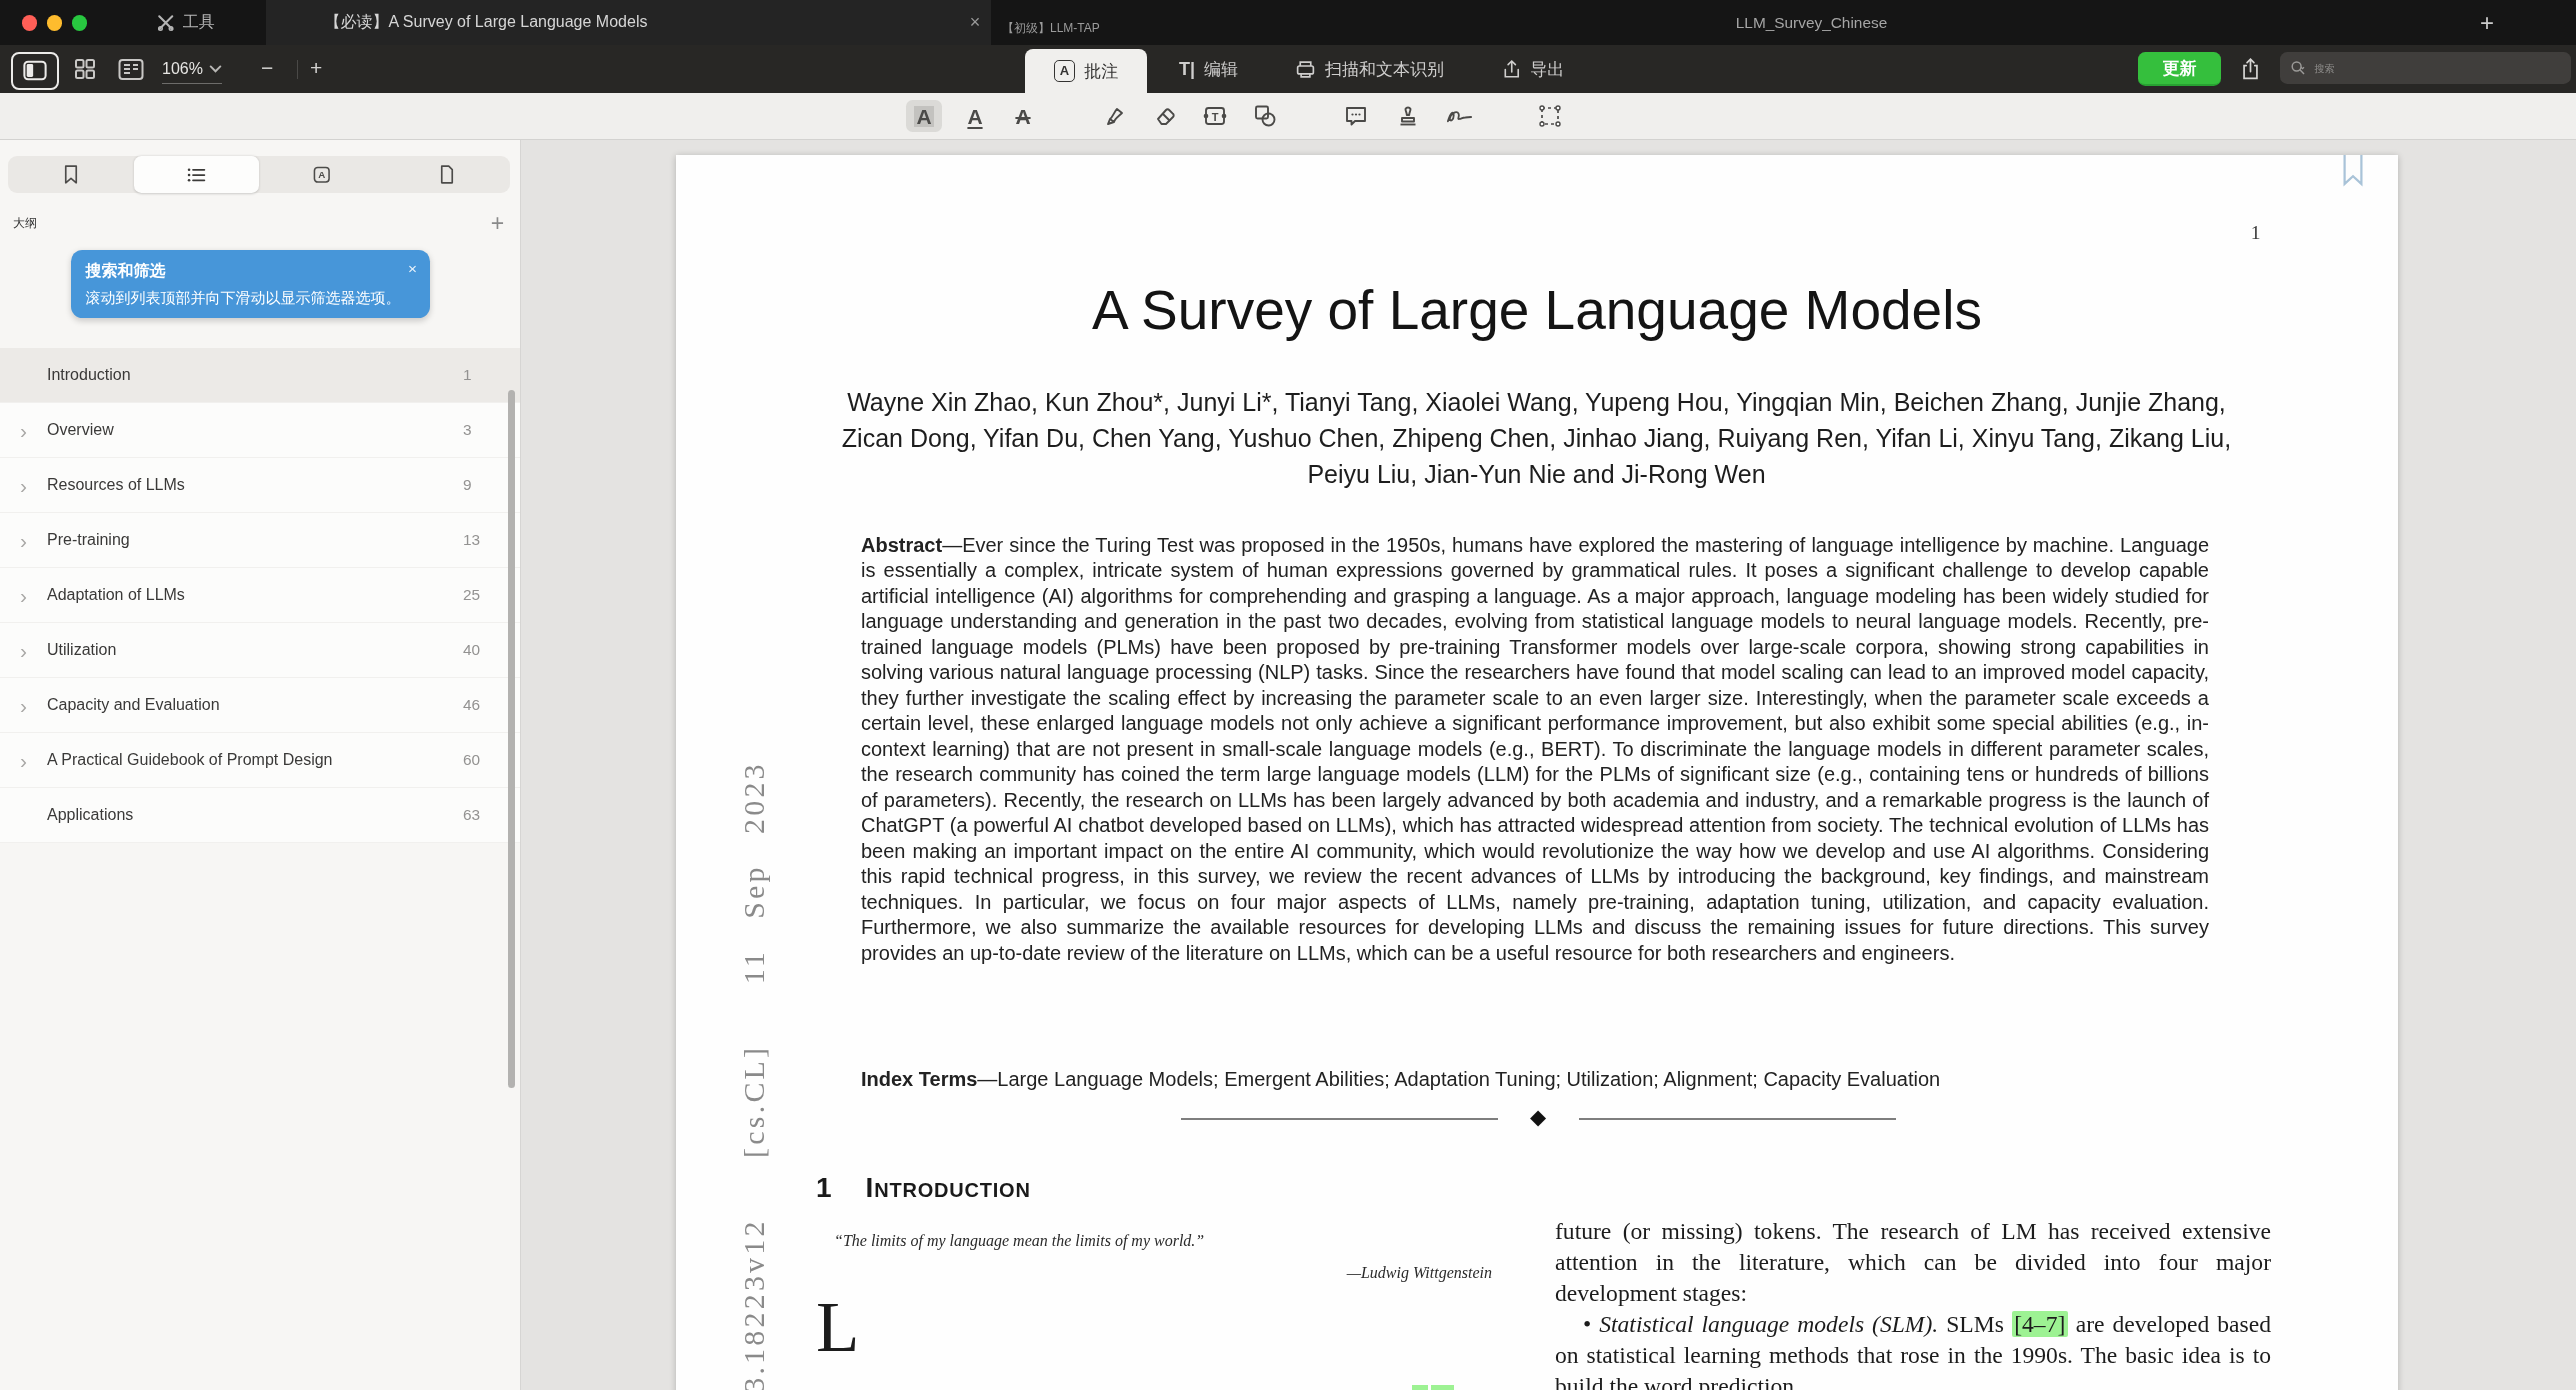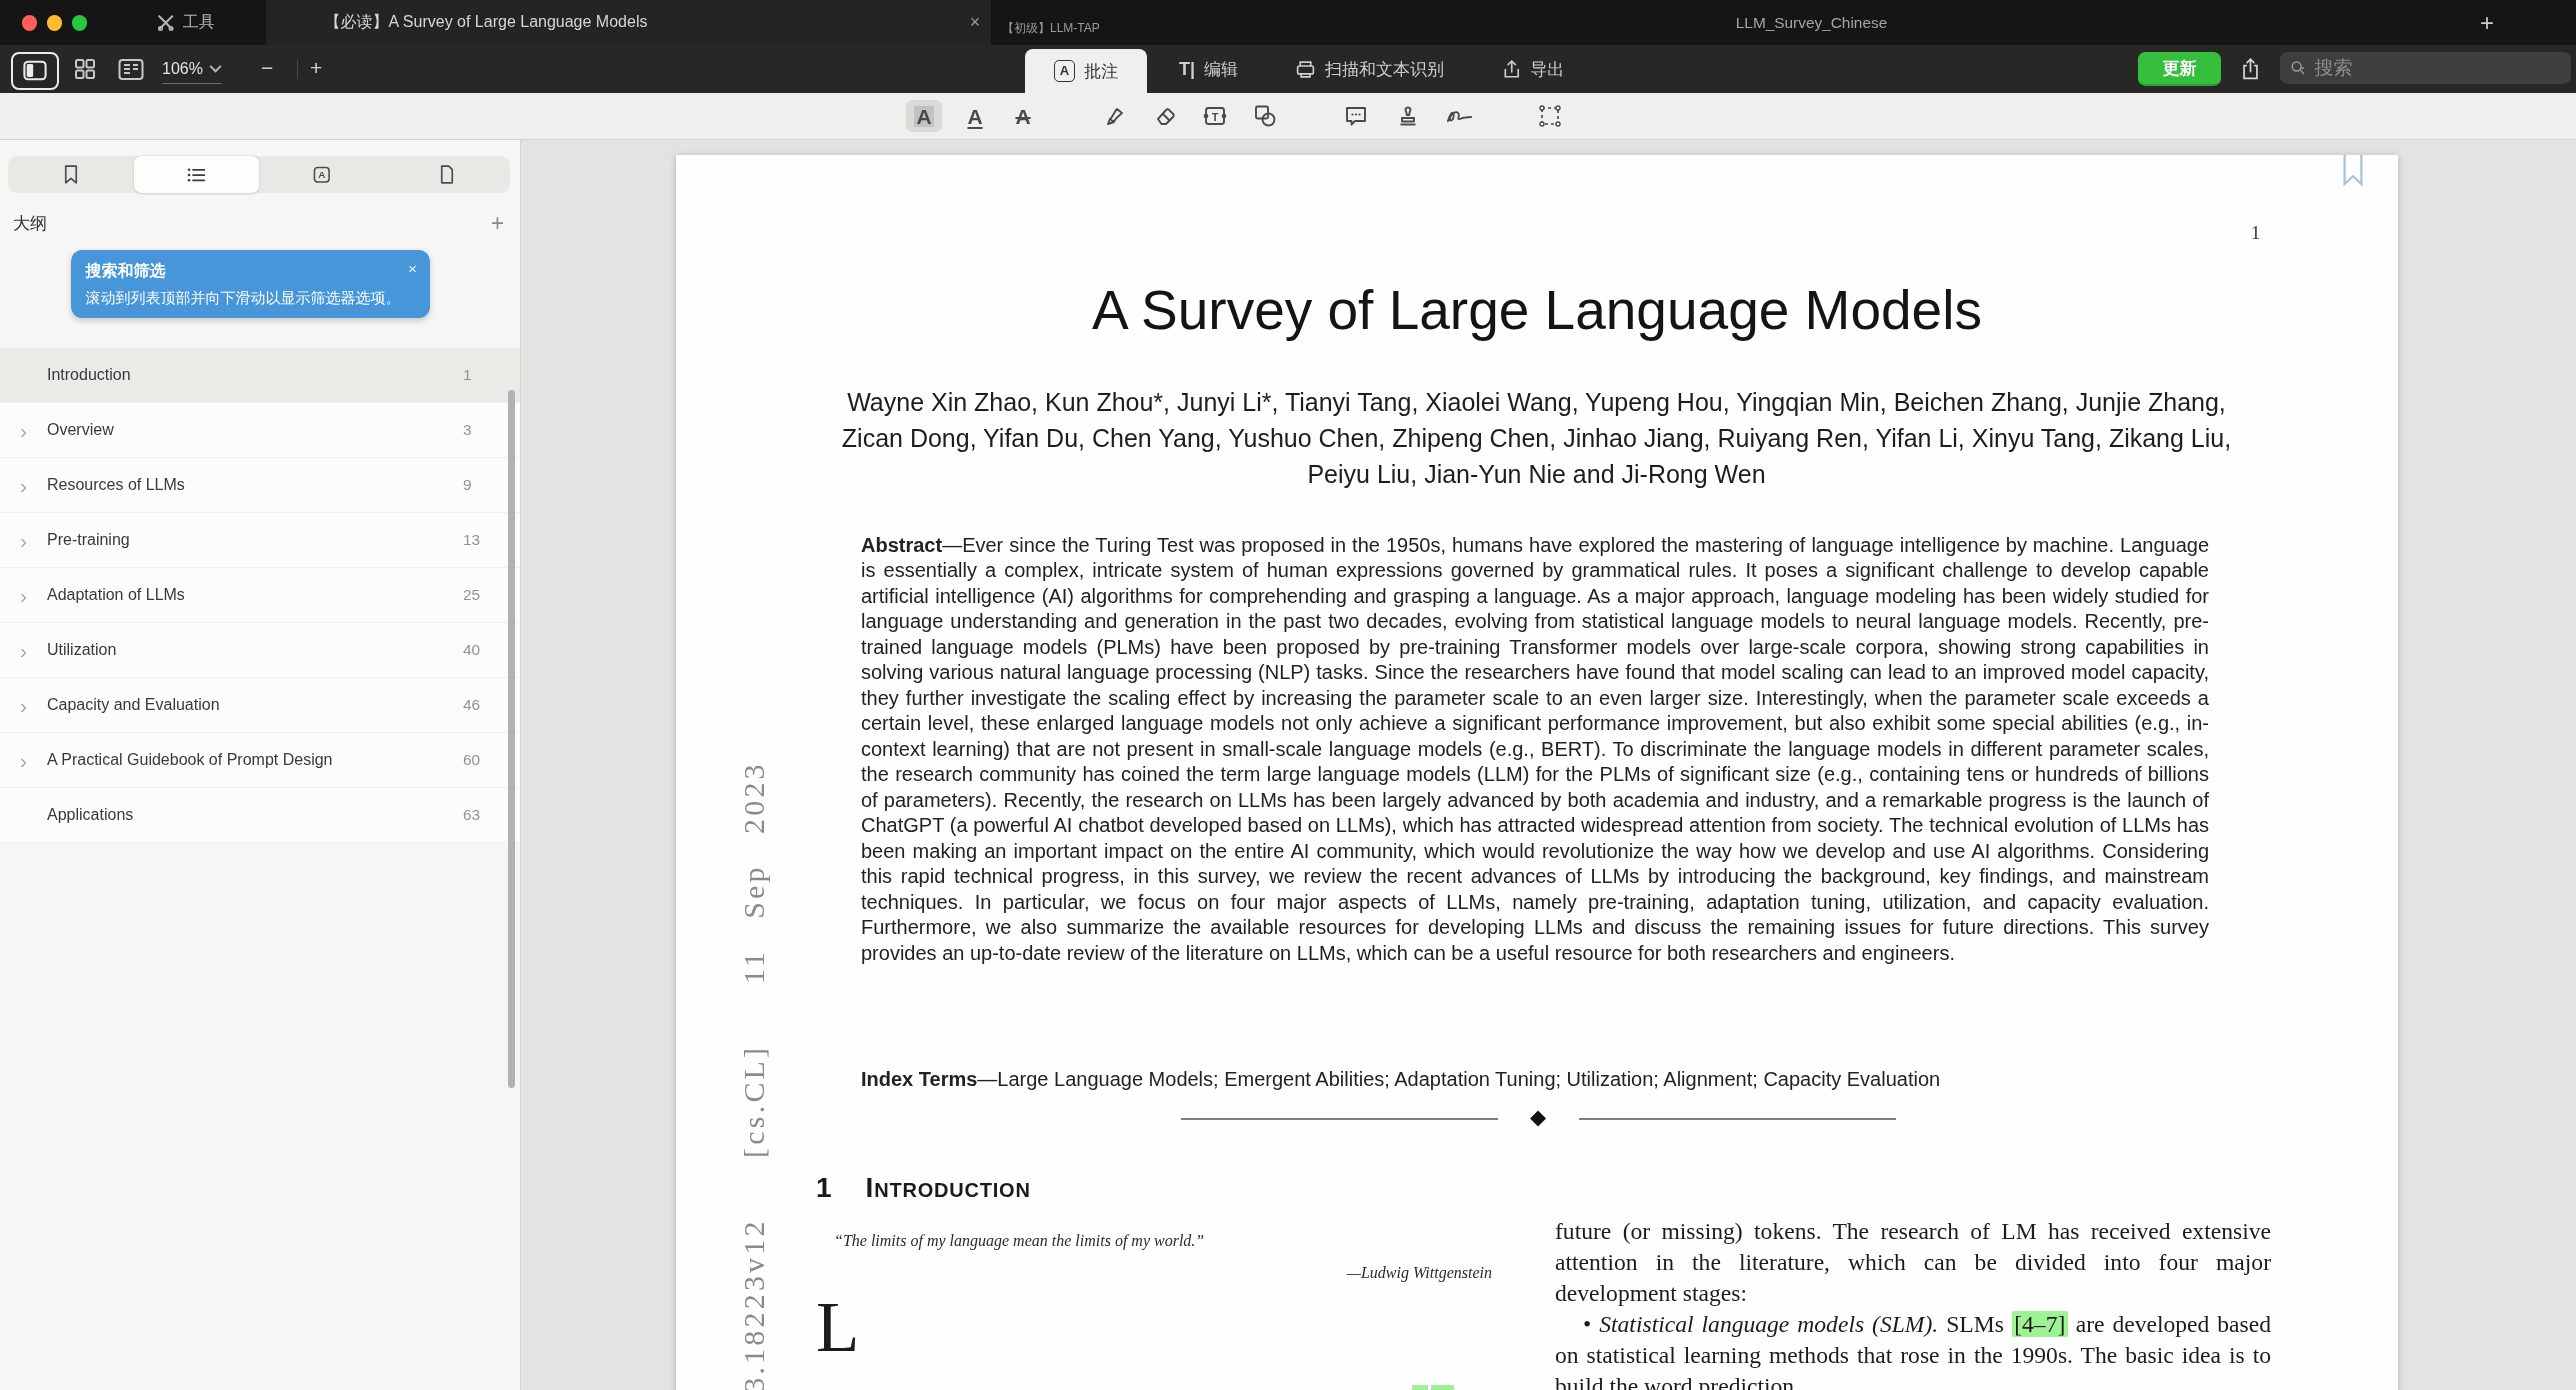--- a/index.html
+++ b/index.html
@@ -29,41 +29,41 @@
   .pm{color:#d2d1cf;font-size:21px;top:10.6px;}
   .ctab{top:3.2px;height:42px;display:flex;align-items:center;gap:9px;justify-content:center;
     color:#cfcecd;font-size:17px;}
   .ctab.active{background:#f0efed;border-radius:8px 8px 0 0;color:#333231;top:4px;height:44px;}
   .a-badge{display:inline-block;width:19.5px;height:19.5px;line-height:19.5px;text-align:center;
     border:1.6px solid currentColor;border-radius:4.9px;font-size:13px;font-weight:bold;}
   .btn-update{left:2138px;top:7.3px;width:83px;height:32px;background:#35bf3d;border-bottom:2.4px solid #28a232;
     border-radius:7.3px;color:#fff;font-weight:bold;font-size:17px;display:flex;align-items:center;justify-content:center;}
   .searchbox{left:2280px;top:7.3px;width:291px;height:32px;background:#403e3c;border-radius:7.3px;
     display:flex;align-items:center;padding:0 9.7px;gap:6.5px;box-sizing:border-box;}
-  .searchbox input{background:transparent;border:none;outline:none;color:#cfcecc;font-size:19px;width:100%;
+  .searchbox input{background:transparent;border:none;outline:none;color:#cfcecc;font-size:10px;width:100%;
     font-family:"Liberation Sans",sans-serif;}
   .searchbox input::placeholder{color:#8f8e8c;}
 
   
   .annotrow{left:0;top:93px;width:2576px;height:46px;background:#f0efed;border-bottom:0.8px solid #d3d2d0;}
   .tool{top:7.3px;width:36px;height:32px;display:flex;align-items:center;justify-content:center;
     color:#4b4a48;border-radius:6.5px;}
   .tool.selected{background:#dbdad7;}
   .toolA{font-size:21px;font-weight:bold;line-height:1;}
   .toolA .hl{background:#c3c2bf;padding:0 2.4px;}
   .toolA.ul{text-decoration:underline;text-underline-offset:3.2px;}
   .toolA.st{text-decoration:line-through;}
 
   
   .sidebar{left:0;top:140px;width:520px;height:1251px;background:#f7f6f4;border-right:0.8px solid #d6d5d3;}
   .segctl{left:8px;top:16px;width:502px;height:37px;background:#eae8e5;border-radius:9px;display:flex;}
   .seg{flex:1;display:flex;align-items:center;justify-content:center;color:#4c4b49;}
   .seg.active{background:#fdfdfc;border-radius:7.3px;box-shadow:0 0.8px 2.4px rgba(0,0,0,.18);}
   .outline-head{left:0;top:65px;width:520px;height:36px;display:flex;align-items:center;}
-  .outline-title{padding-left:13px;font-size:17px;color:#333;flex:1;}
+  .outline-title{padding-left:13px;font-size:12px;color:#333;flex:1;}
   .outline-add{width:45px;font-size:23px;color:#8a8a8a;text-align:center;}
   .tooltip{left:71px;top:110px;width:359px;height:68px;background:#4796d9;border-radius:11.4px;
     color:#fff;padding:11.4px 14.6px;box-sizing:border-box;box-shadow:0 2.4px 6.5px rgba(0,0,0,.18);}
   .tt-title{font-size:16px;font-weight:bold;}
   .tt-close{position:absolute;right:13px;top:9.7px;font-size:15.4px;color:#eaf3fb;}
   .tt-body{font-size:15px;margin-top:6.5px;white-space:nowrap;}
   .olist{left:0;top:208px;width:520px;background:#fcfcfb;}
   .orow{height:54px;display:flex;align-items:center;border-bottom:0.8px solid #f1f0ee;}
   .orow.sel{background:#eceae7;}
   .chev{width:47px;text-align:center;color:#a9a8a6;font-size:21px;line-height:1;}

